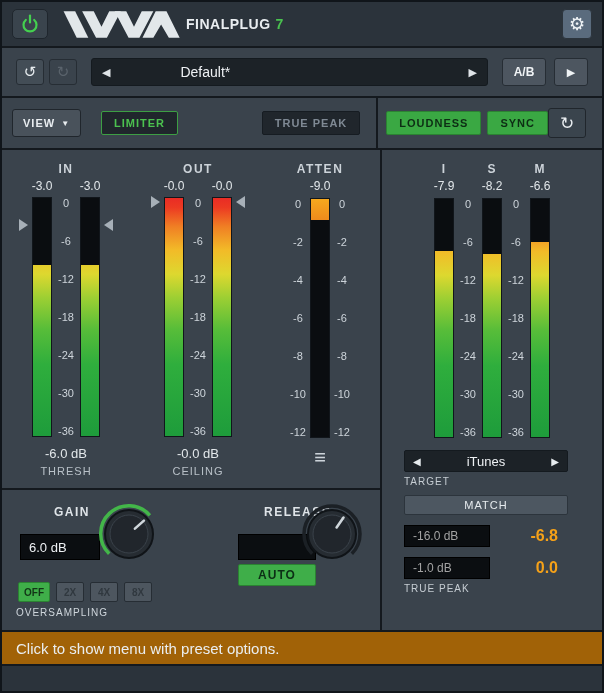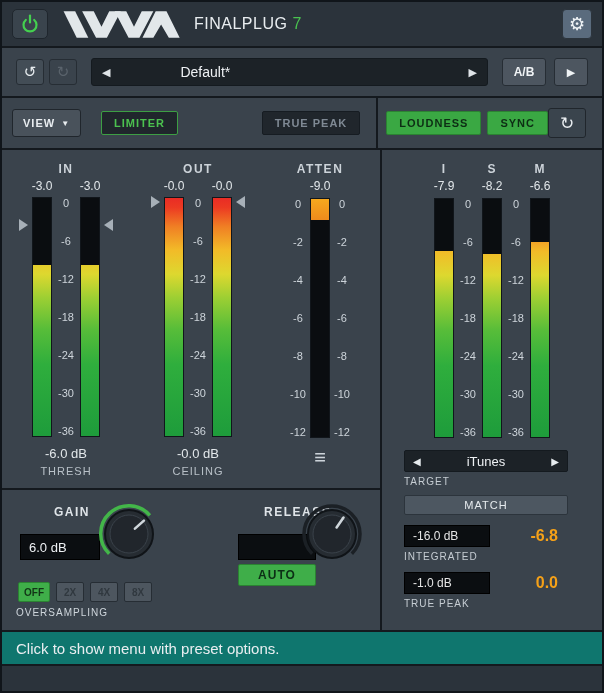--- a/index.html
+++ b/index.html
@@ -20,21 +20,21 @@
     display: flex; align-items: center; padding: 0 10px;
     border-bottom: 2px solid #14191e;
   }
   .power-btn {
     width: 36px; height: 30px; background: #3a444d;
     border: 1px solid #1f262d; border-radius: 5px;
     display: flex; align-items: center; justify-content: center;
     cursor: pointer;
   }
   .logo { margin-left: 14px; display:flex; align-items:center; }
-  .title { margin-left: 12px; font-size: 16px; font-weight: 400; letter-spacing: .5px; color: #e9edf0; }
+  .title { margin-left: 4px; font-size: 14px; font-weight: 700; letter-spacing: .5px; color: #e9edf0; }
   .title .ver { color: #49c24f; margin-left: 5px; }
   .gear-btn {
     margin-left: auto; width: 30px; height: 30px; background: #5a6b7d;
     border: 1px solid #2c343c; border-radius: 4px;
     display: flex; align-items: center; justify-content: center;
     font-size: 18px; color: #eef2f5; cursor: pointer;
   }
   
   .toolbar {
     height: 50px; flex-shrink: 0; background: #3a434c;
@@ -147,21 +147,21 @@
   .panel-label { margin: 4px 0 0 22px; font-size: 10px; letter-spacing: 1px; color: #c6cdd3; }
   .match-btn {
     width: 164px; height: 20px; margin: 8px 0 0 22px;
     background: #4d5761; border: 1px solid #2c343c; border-radius: 2px;
     color: #e6ebee; font-size: 11px; letter-spacing: 1px;
     display: flex; align-items: center; justify-content: center; cursor: pointer;
   }
   .readout-row { display: flex; align-items: center; width: 164px; margin: 10px 0 0 22px; }
   .readout-field {
     width: 86px; height: 22px; background: #0b0e11; border: 1px solid #000;
-    color: #e5e5e5; font-size: 12px; display: flex; align-items: center; padding-left: 8px; cursor: text;
+    color: #a3a3a3; font-size: 12px; display: flex; align-items: center; padding-left: 8px; cursor: text;
   }
   .readout-value { margin-left: auto; margin-right: 10px; color: #f5a118; font-size: 16px; font-weight: bold; }
 
   
   .controls { height: 142px; border-top: 2px solid #14191e; position: relative; }
   .ctl-label { position: absolute; font-size: 12px; letter-spacing: 1.5px; font-weight: bold; color: #dfe4e8; }
   .gain-label { left: 52px; top: 15px; }
   .release-label { left: 262px; top: 15px; }
   .knob { position: absolute; width: 64px; height: 64px; cursor: pointer; }
   .gain-knob { left: 95px; top: 12px; }
@@ -183,21 +183,21 @@
     min-width: 28px; height: 20px; padding: 0 5px;
     background: #4d565f; border: 1px solid #262d34; border-radius: 2px;
     color: #30383f; font-size: 10px; font-weight: bold;
     display: flex; align-items: center; justify-content: center; cursor: pointer;
   }
   .os-btn.active { background: #3fae49; border-color: #2b8332; color: #123517; }
   .os-label { position: absolute; left: 14px; top: 117px; font-size: 10px; letter-spacing: 1px; color: #cfd6dc; }
 
   
   .statusbar {
-    height: 34px; flex-shrink: 0; background: #0f766e; border-top: 2px solid #14191e;
+    height: 34px; flex-shrink: 0; background: #a16207; border-top: 2px solid #14191e;
     display: flex; align-items: center; padding: 0 14px; font-size: 15px; color: #eaeef1;
   }
   .footer { flex: 1; background: #2b333b; border-top: 2px solid #14191e; }
 </style>
 </head>
 <body>
 
 <div class="plugin">
 
   <div class="header">
@@ -454,21 +454,20 @@
       <div class="panel-label">TARGET</div>
 
       <div class="match-btn">
         <span>MATCH</span>
       </div>
 
       <div class="readout-row">
         <div class="readout-field">-16.0 dB</div>
         <div class="readout-value">-6.8</div>
       </div>
-      <div class="panel-label">INTEGRATED</div>
 
       <div class="readout-row">
         <div class="readout-field">-1.0 dB</div>
         <div class="readout-value">0.0</div>
       </div>
       <div class="panel-label">TRUE PEAK</div>
     </div>
   </div>
 
   <div class="statusbar">

